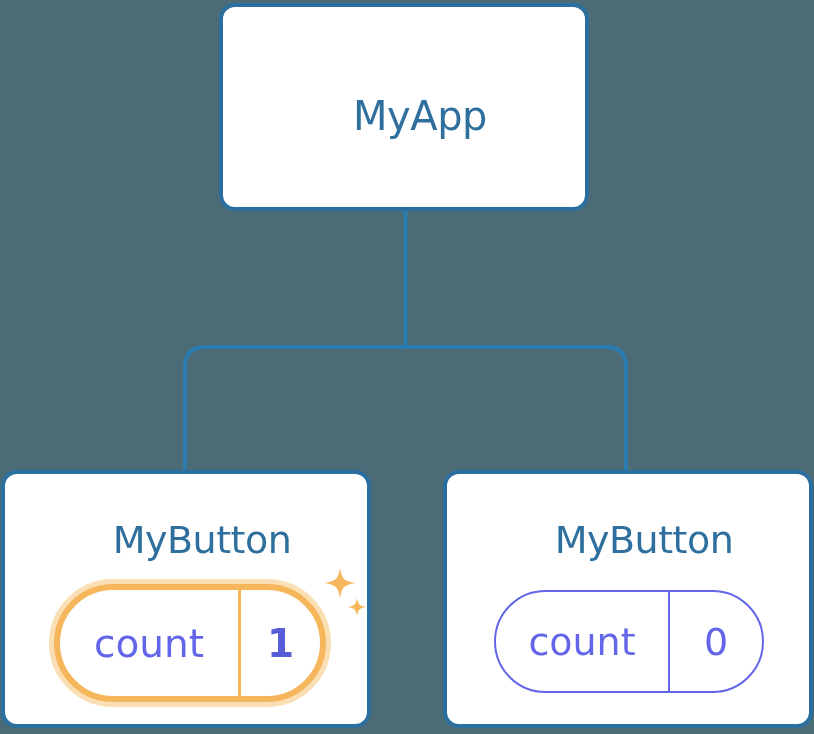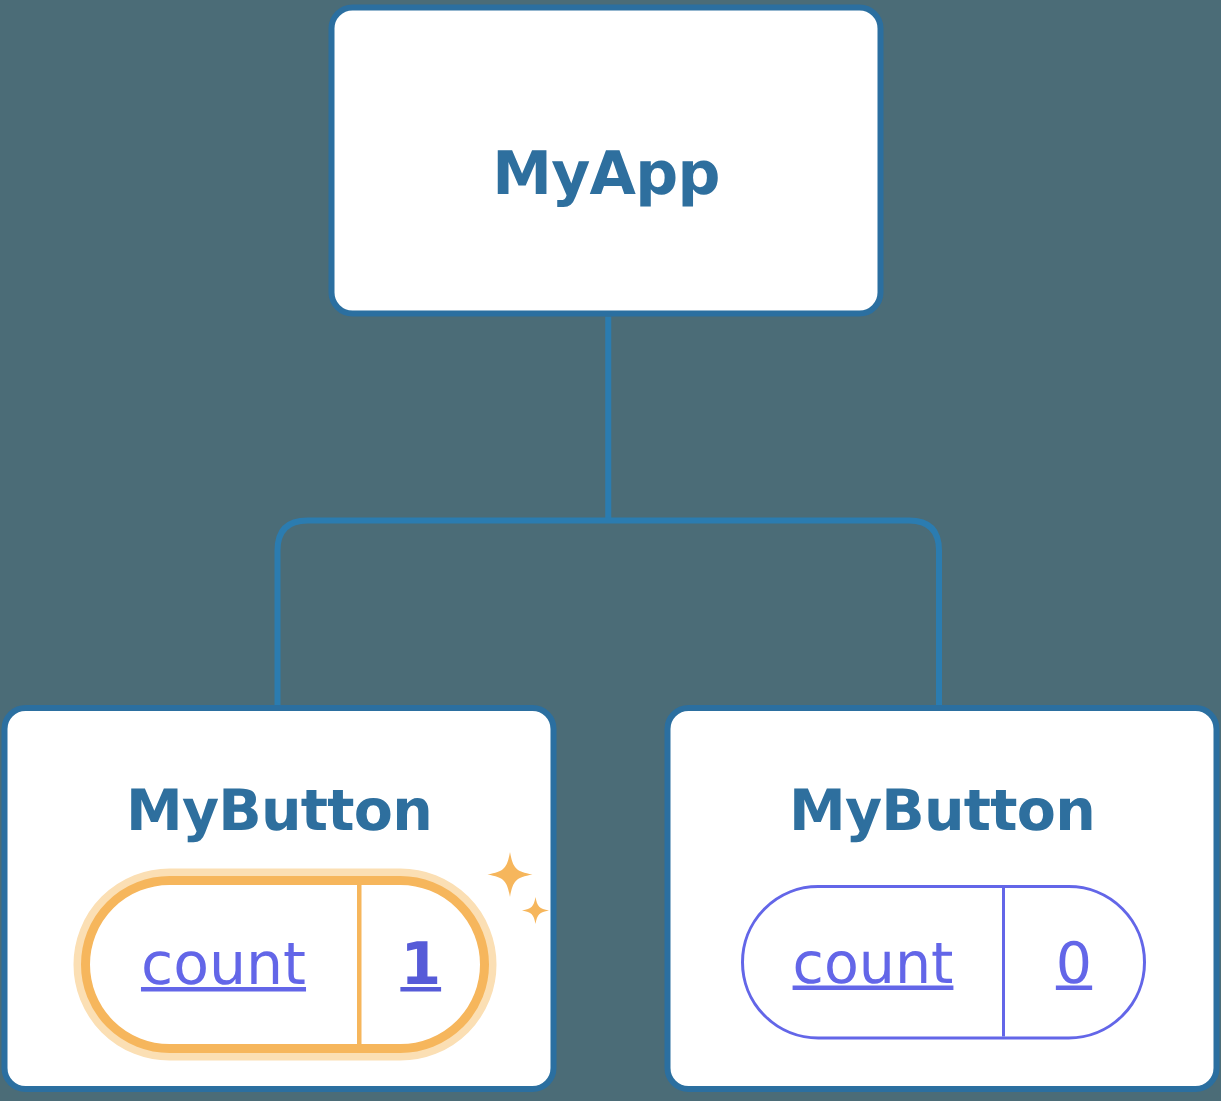--- a/index.html
+++ b/index.html
@@ -30,26 +30,26 @@
   .card {
     position: absolute;
     background: #ffffff;
     border: 4px solid #2b6fa0;
     border-radius: 16px;
     box-sizing: border-box;
   }
 
   .card-title {
     position: absolute;
-    left: 0;
+    left: 16px;
     width: 100%;
     text-align: center;
     color: #2e6f9e;
     font-size: 38px;
-    font-weight: 700;
+    font-weight: 400;
     letter-spacing: -0.5px;
     white-space: nowrap;
   }
 
   #card-root { left: 219px; top: 3px; width: 370px; height: 208px; }
   #card-root .card-title { top: 86px; font-size: 40px; }
 
   #card-left  { left: 1px;   top: 470px; width: 370px; height: 258px; }
   #card-right { left: 443px; top: 470px; width: 370px; height: 258px; }
   #card-left .card-title, #card-right .card-title { top: 44px; }
@@ -73,21 +73,20 @@
     border-radius: 52px;
   }
   .pill-key, .pill-val {
     display: flex;
     align-items: center;
     justify-content: center;
     color: #6366e8;
     font-size: 38px;
     line-height: 1;
     box-sizing: border-box;
-    text-decoration: underline;
   }
   .pill-plain .pill-key { flex: 0 0 172px; }
   .pill-plain .pill-val { flex: 1 1 auto; border-left: 2.5px solid #6366e8; }
 
   
   .pill-hl-halo {
     position: absolute;
     left: 0; top: 0;
     width: 282px;
     height: 128px;

